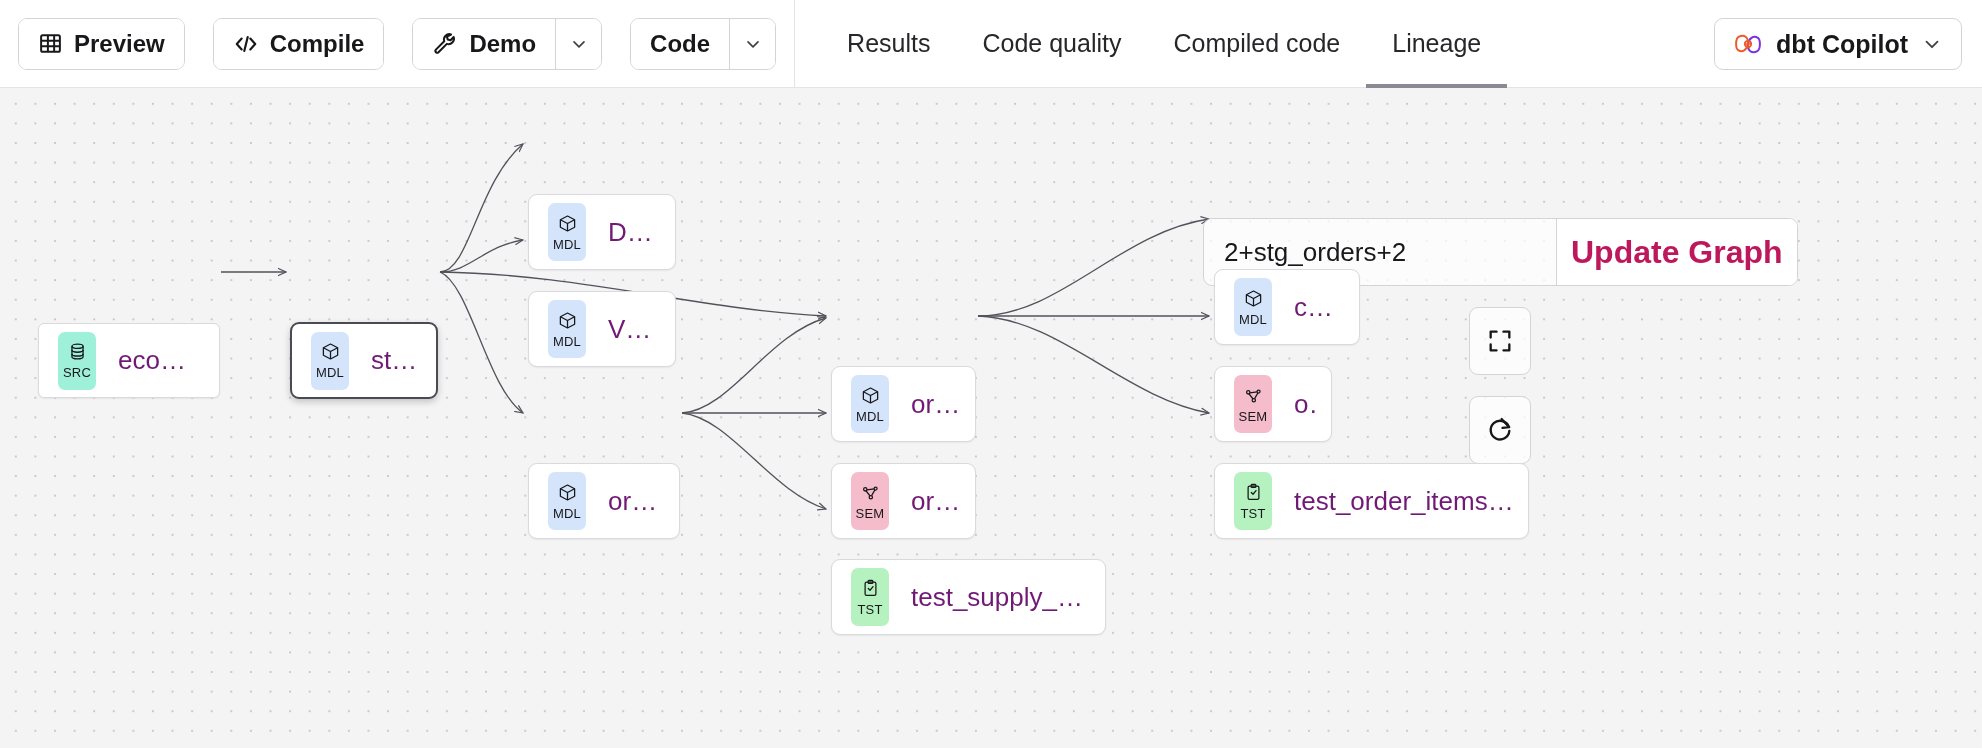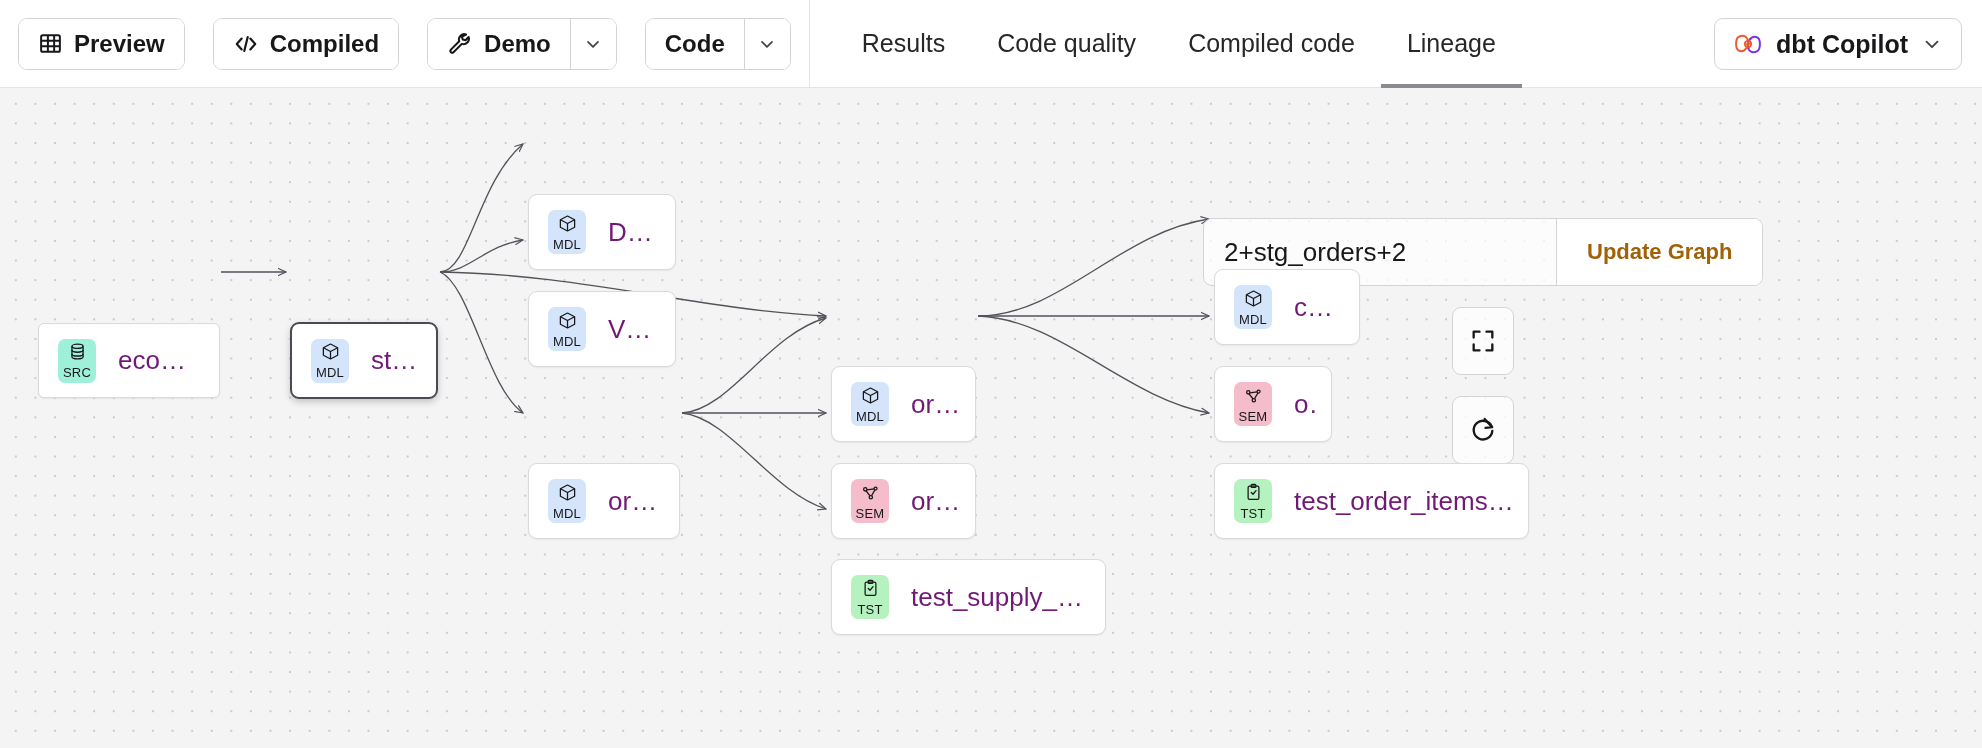--- a/index.html
+++ b/index.html
@@ -112,24 +112,24 @@
     width: 352px;
     border: none; outline: none;
     background: transparent;
     padding: 0 20px;
     font-family: "Liberation Sans", sans-serif;
     font-size: 26px;
     color: #18181b;
   }
   #update-graph-btn {
     display: flex; align-items: center; justify-content: center;
-    padding: 0 30px;
+    padding: 0 14px;
     border-left: 1px solid #d4d4d8;
     background: #ffffff;
-    font-size: 22px; font-weight: 600; color: #a16207;
+    font-size: 32px; font-weight: 600; color: #be185d;
     white-space: nowrap; cursor: pointer;
   }
   .ctrl-sq {
     width: 62px; height: 68px;
     border: 1px solid #d4d4d8;
     border-radius: 9px;
     background: rgba(255,255,255,0.75);
     display: flex; align-items: center; justify-content: center;
     cursor: pointer;
   }
@@ -142,21 +142,21 @@
     border-radius: 9px;
     display: flex; align-items: center;
     box-shadow: 0 1px 2px rgba(0,0,0,0.06);
     cursor: pointer;
   }
   .node.selected {
     border: 2px solid #4a4a52;
     box-shadow: 0 3px 7px rgba(0,0,0,0.20);
   }
   .badge {
-    width: 38px; height: 44px;
+    width: 38px; height: 58px;
     border-radius: 7px;
     display: flex; flex-direction: column;
     align-items: center; justify-content: center;
     gap: 1px;
     flex: 0 0 auto;
     margin-left: 19px;
   }
   .badge-txt { font-size: 13px; font-weight: 500; color: #18181b; line-height: 1; letter-spacing: .2px; }
   .node-label {
     margin-left: 22px;
@@ -192,21 +192,21 @@
 
     <div class="btn-group">
       <div class="btn-main">
         <span class="tb-icon">
           <svg width="26" height="26" viewBox="0 0 24 24" fill="none" stroke="#18181b" stroke-width="2" stroke-linecap="round" stroke-linejoin="round">
             <polyline points="8,7 3.5,12 8,17"></polyline>
             <polyline points="16,7 20.5,12 16,17"></polyline>
             <line x1="13.6" y1="5.6" x2="10.4" y2="18.4"></line>
           </svg>
         </span>
-        <span>Compiled</span>
+        <span>Compile</span>
       </div>
     </div>
 
     <div class="btn-group">
       <div class="btn-main">
         <span class="tb-icon">
           <svg width="26" height="26" viewBox="0 0 24 24" fill="none" stroke="#18181b" stroke-width="1.9" stroke-linecap="round" stroke-linejoin="round">
             <path d="M17.6 3.2a5 5 0 0 0-6.3 6.3L3.6 17.2a1.7 1.7 0 0 0 2.4 2.4l7.7-7.7a5 5 0 0 0 6.3-6.3l-2.9 2.9-2.6-.7-.7-2.6z"></path>
           </svg>
         </span>

